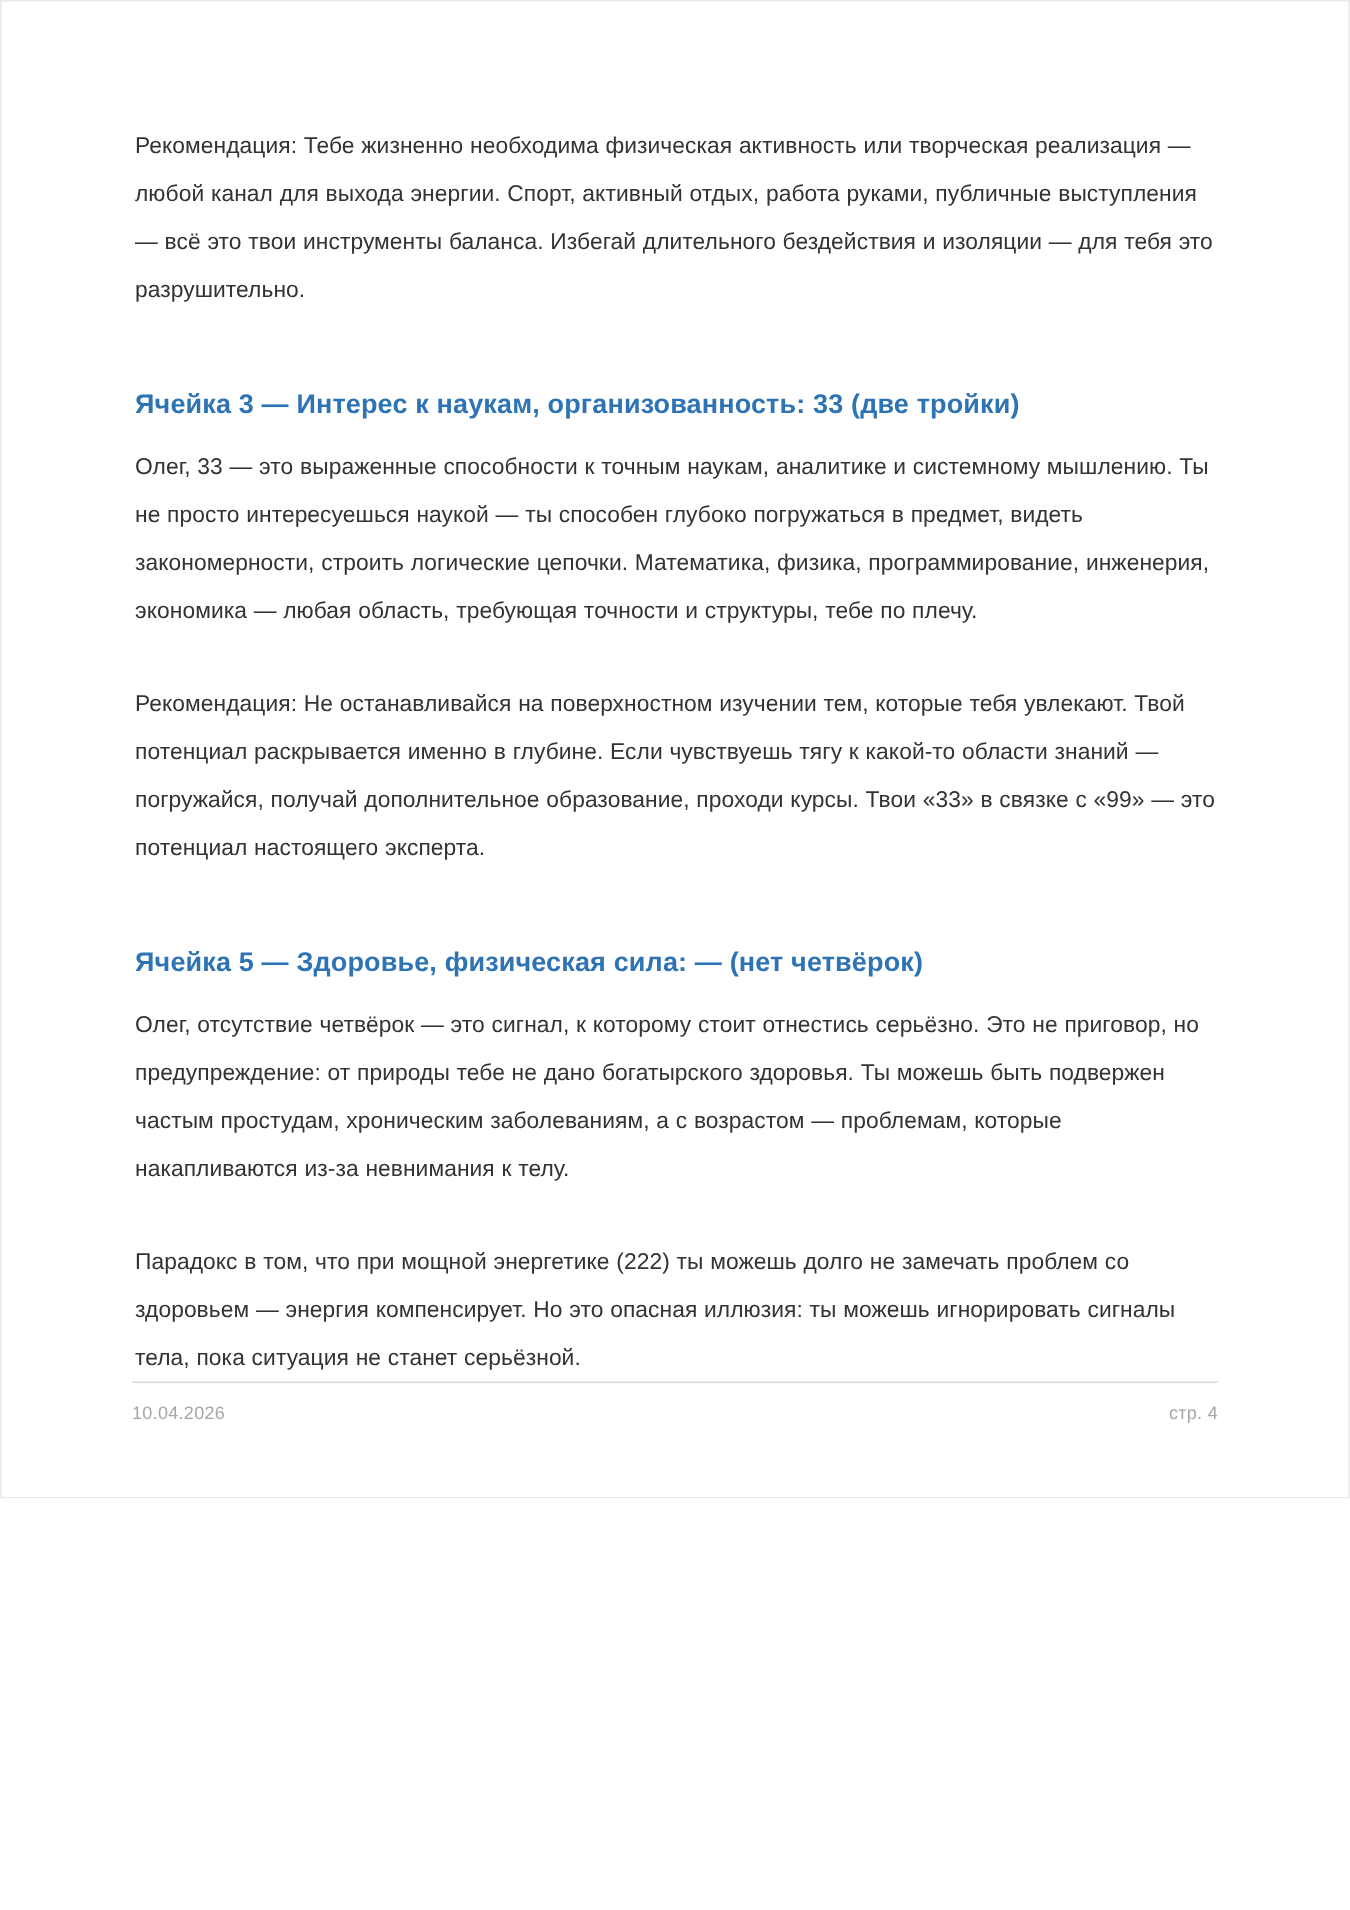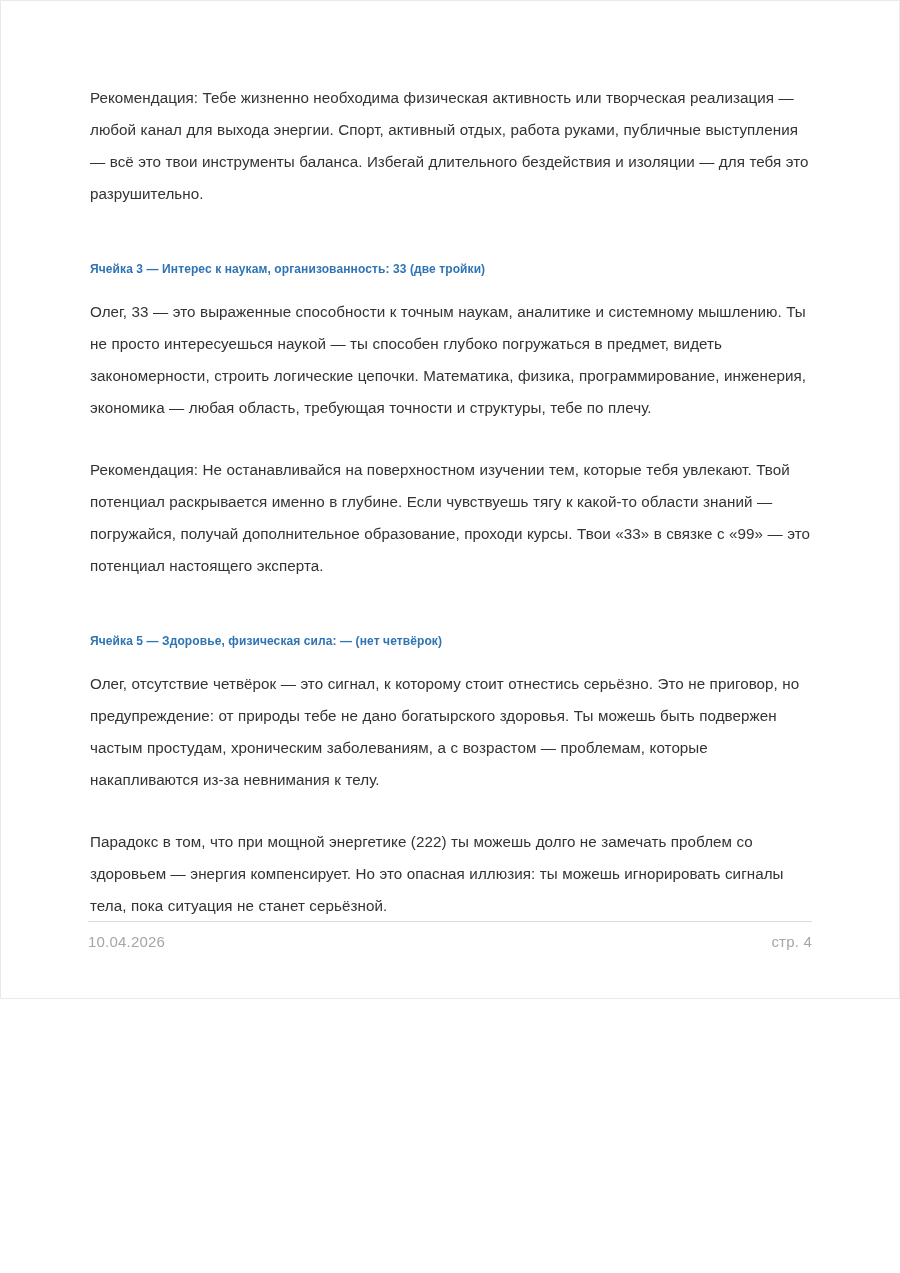--- a/index.html
+++ b/index.html
@@ -47,21 +47,21 @@
     word-spacing: 0.2px;
   }
 
   .para.tight {
     margin-bottom: 0;
     margin-top: 17px;
   }
 
   .section-heading {
     margin: 46px 0 14px 0;
-    font-size: 12px;
+    font-size: 18px;
     line-height: 26px;
     font-weight: bold;
     color: #2e74b5;
     letter-spacing: 0.1px;
   }
 
   .section-heading:first-child {
     margin-top: 0;
   }
 
@@ -77,21 +77,21 @@
     width: 100%;
     height: 1px;
     background: #d9d9d9;
     margin-bottom: 12px;
   }
 
   .footer-row {
     display: flex;
     justify-content: space-between;
     align-items: baseline;
-    font-size: 15px;
+    font-size: 12px;
     line-height: 16px;
     color: #a6a6a6;
     letter-spacing: 0.2px;
     gap: 40px;
   }
 
   .footer-left { text-align: left; }
   .footer-right { text-align: left; }
 </style>
 </head>

